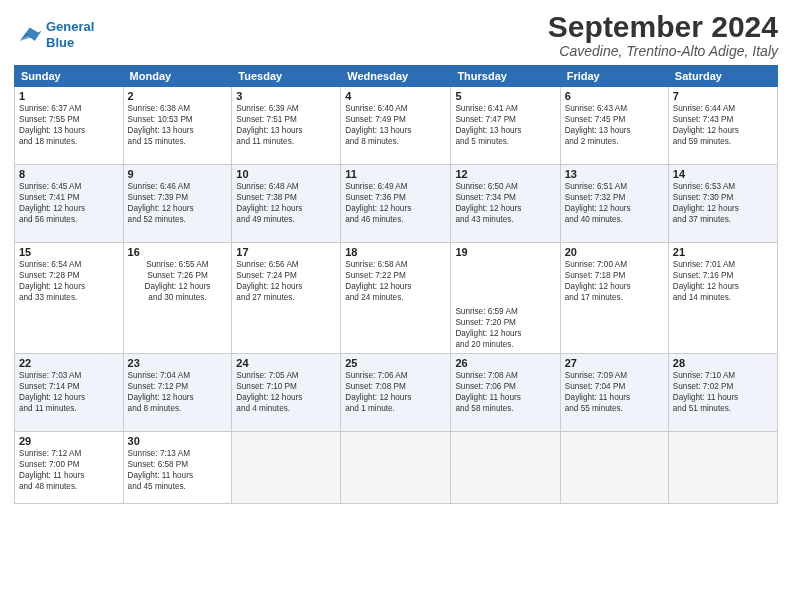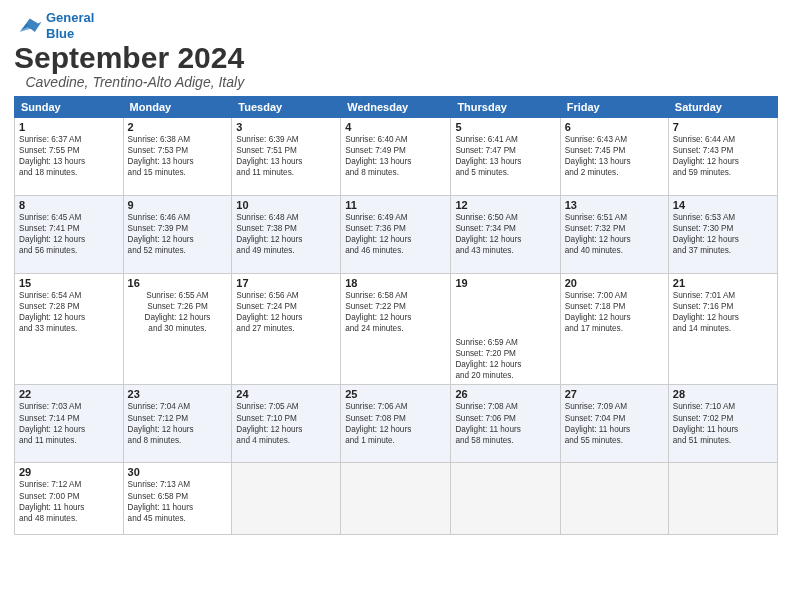--- a/index.html
+++ b/index.html
@@ -10,24 +10,23 @@
       background: #fff;
       overflow: hidden;
     }
     .page {
       width: 792px;
       height: 612px;
       padding: 10px 14px;
     }
     .header {
       display: flex;
-      align-items: flex-start;
+      align-items: center;
       justify-content: space-between;
       margin-bottom: 6px;
-      flex-direction: column;
     }
     .logo {
       display: flex;
       align-items: center;
       gap: 4px;
     }
     .logo-text {
       font-size: 13px;
       font-weight: bold;
       color: #333;
@@ -138,21 +137,21 @@
           <td>
             <span class="day-num">1</span>
             <div class="day-info" style="white-space: pre-line;">Sunrise: 6:37 AM
 Sunset: 7:55 PM
 Daylight: 13 hours
 and 18 minutes.</div>
           </td>
           <td>
             <span class="day-num">2</span>
             <div class="day-info" style="white-space: pre-line;">Sunrise: 6:38 AM
-Sunset: 7:53 PM
+Sunset: 10:53 PM
 Daylight: 13 hours
 and 15 minutes.</div>
           </td>
           <td>
             <span class="day-num">3</span>
             <div class="day-info" style="white-space: pre-line;">Sunrise: 6:39 AM
 Sunset: 7:51 PM
 Daylight: 13 hours
 and 11 minutes.</div>
           </td>

